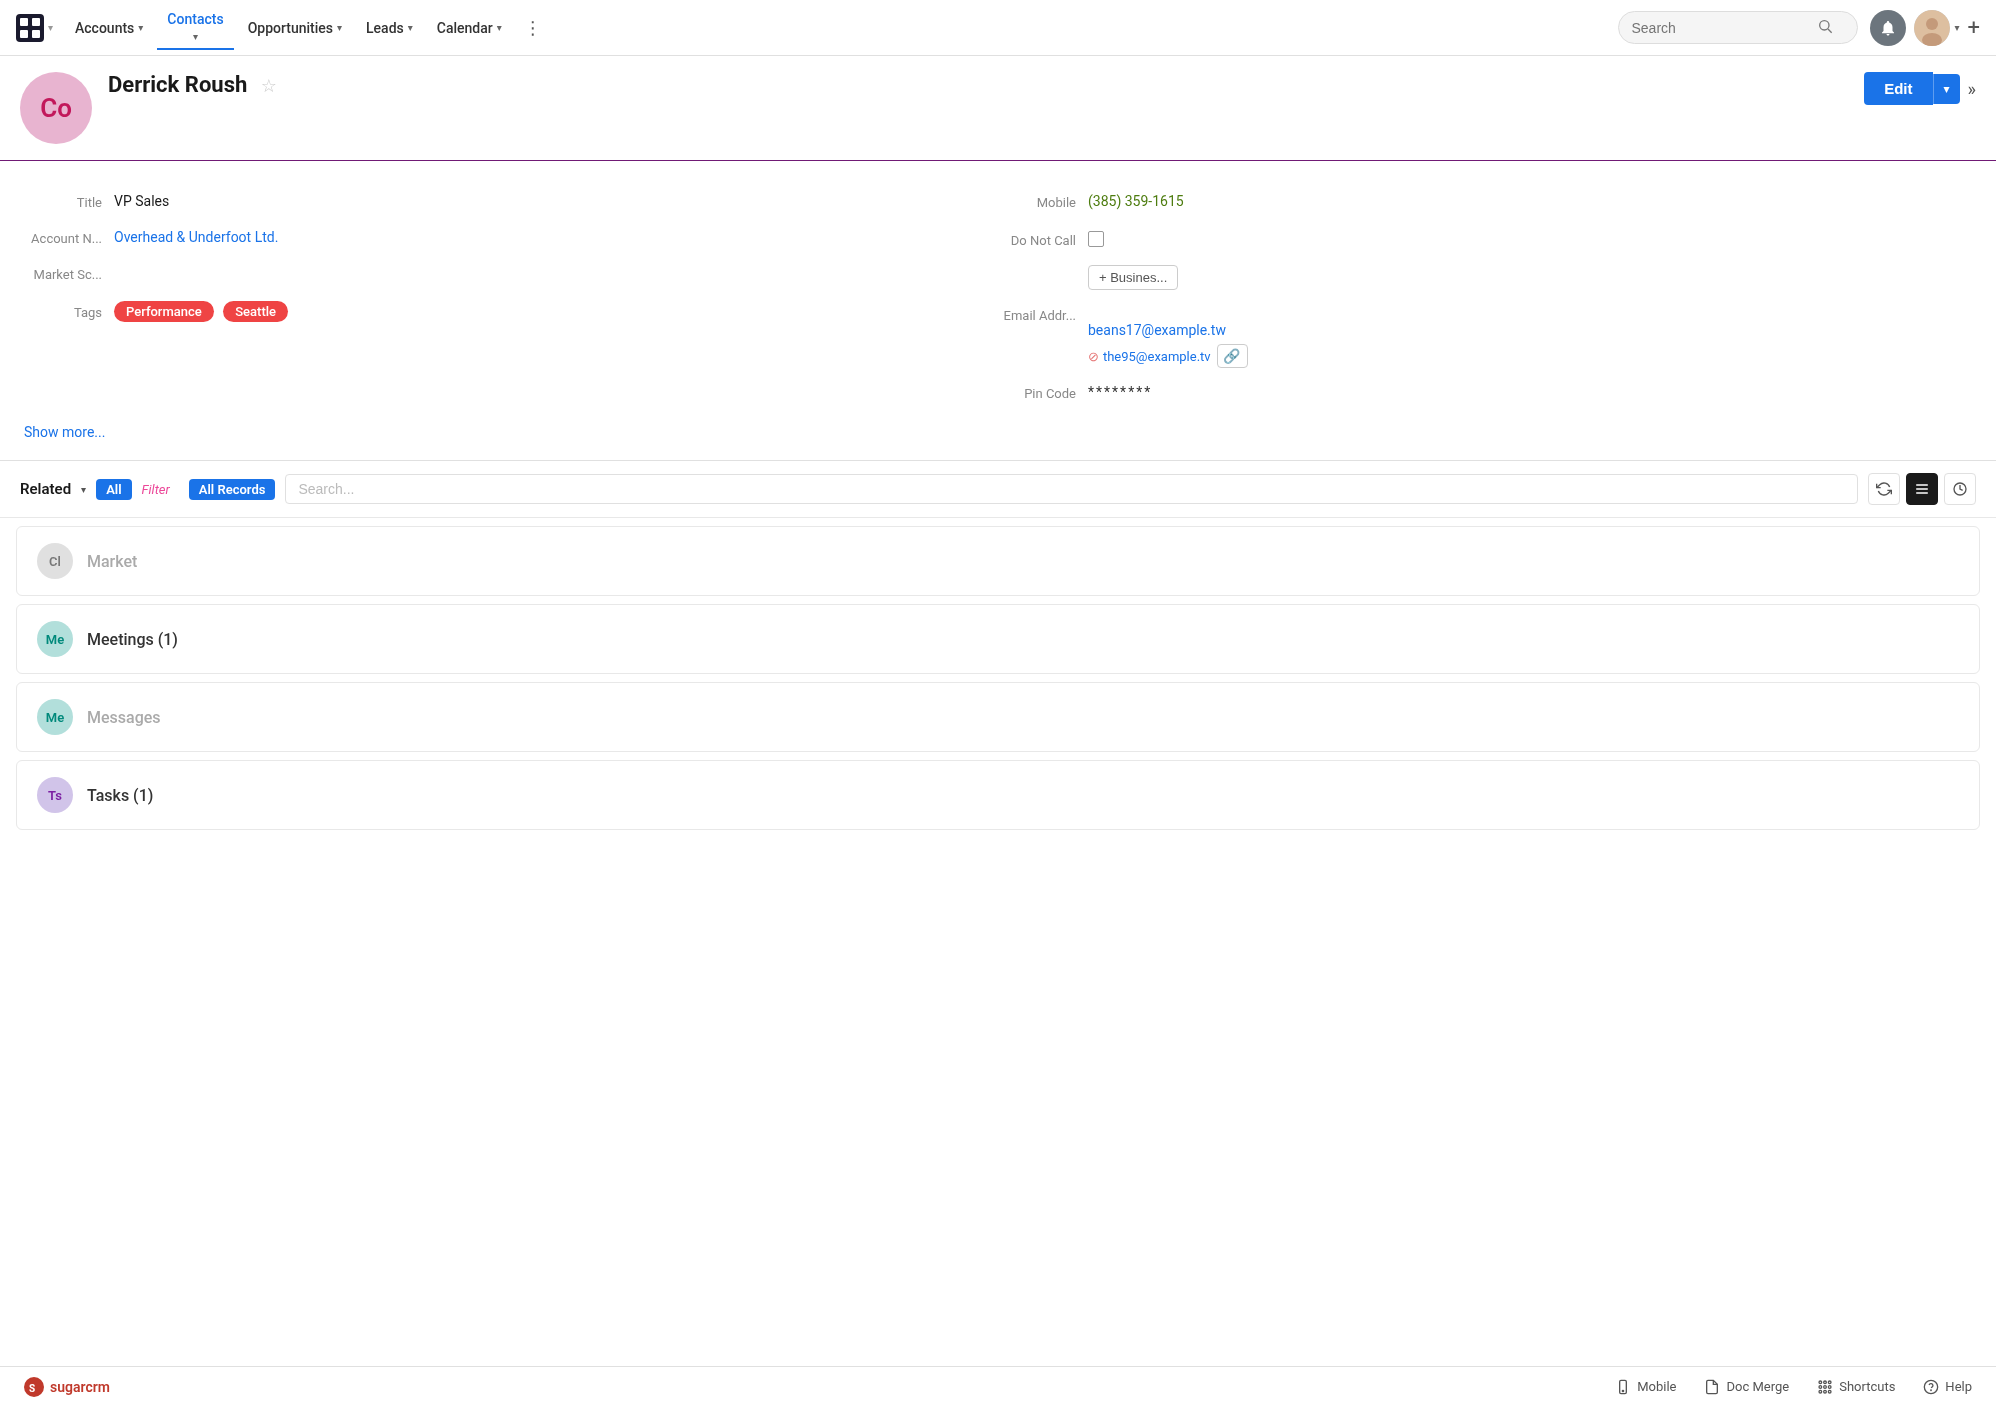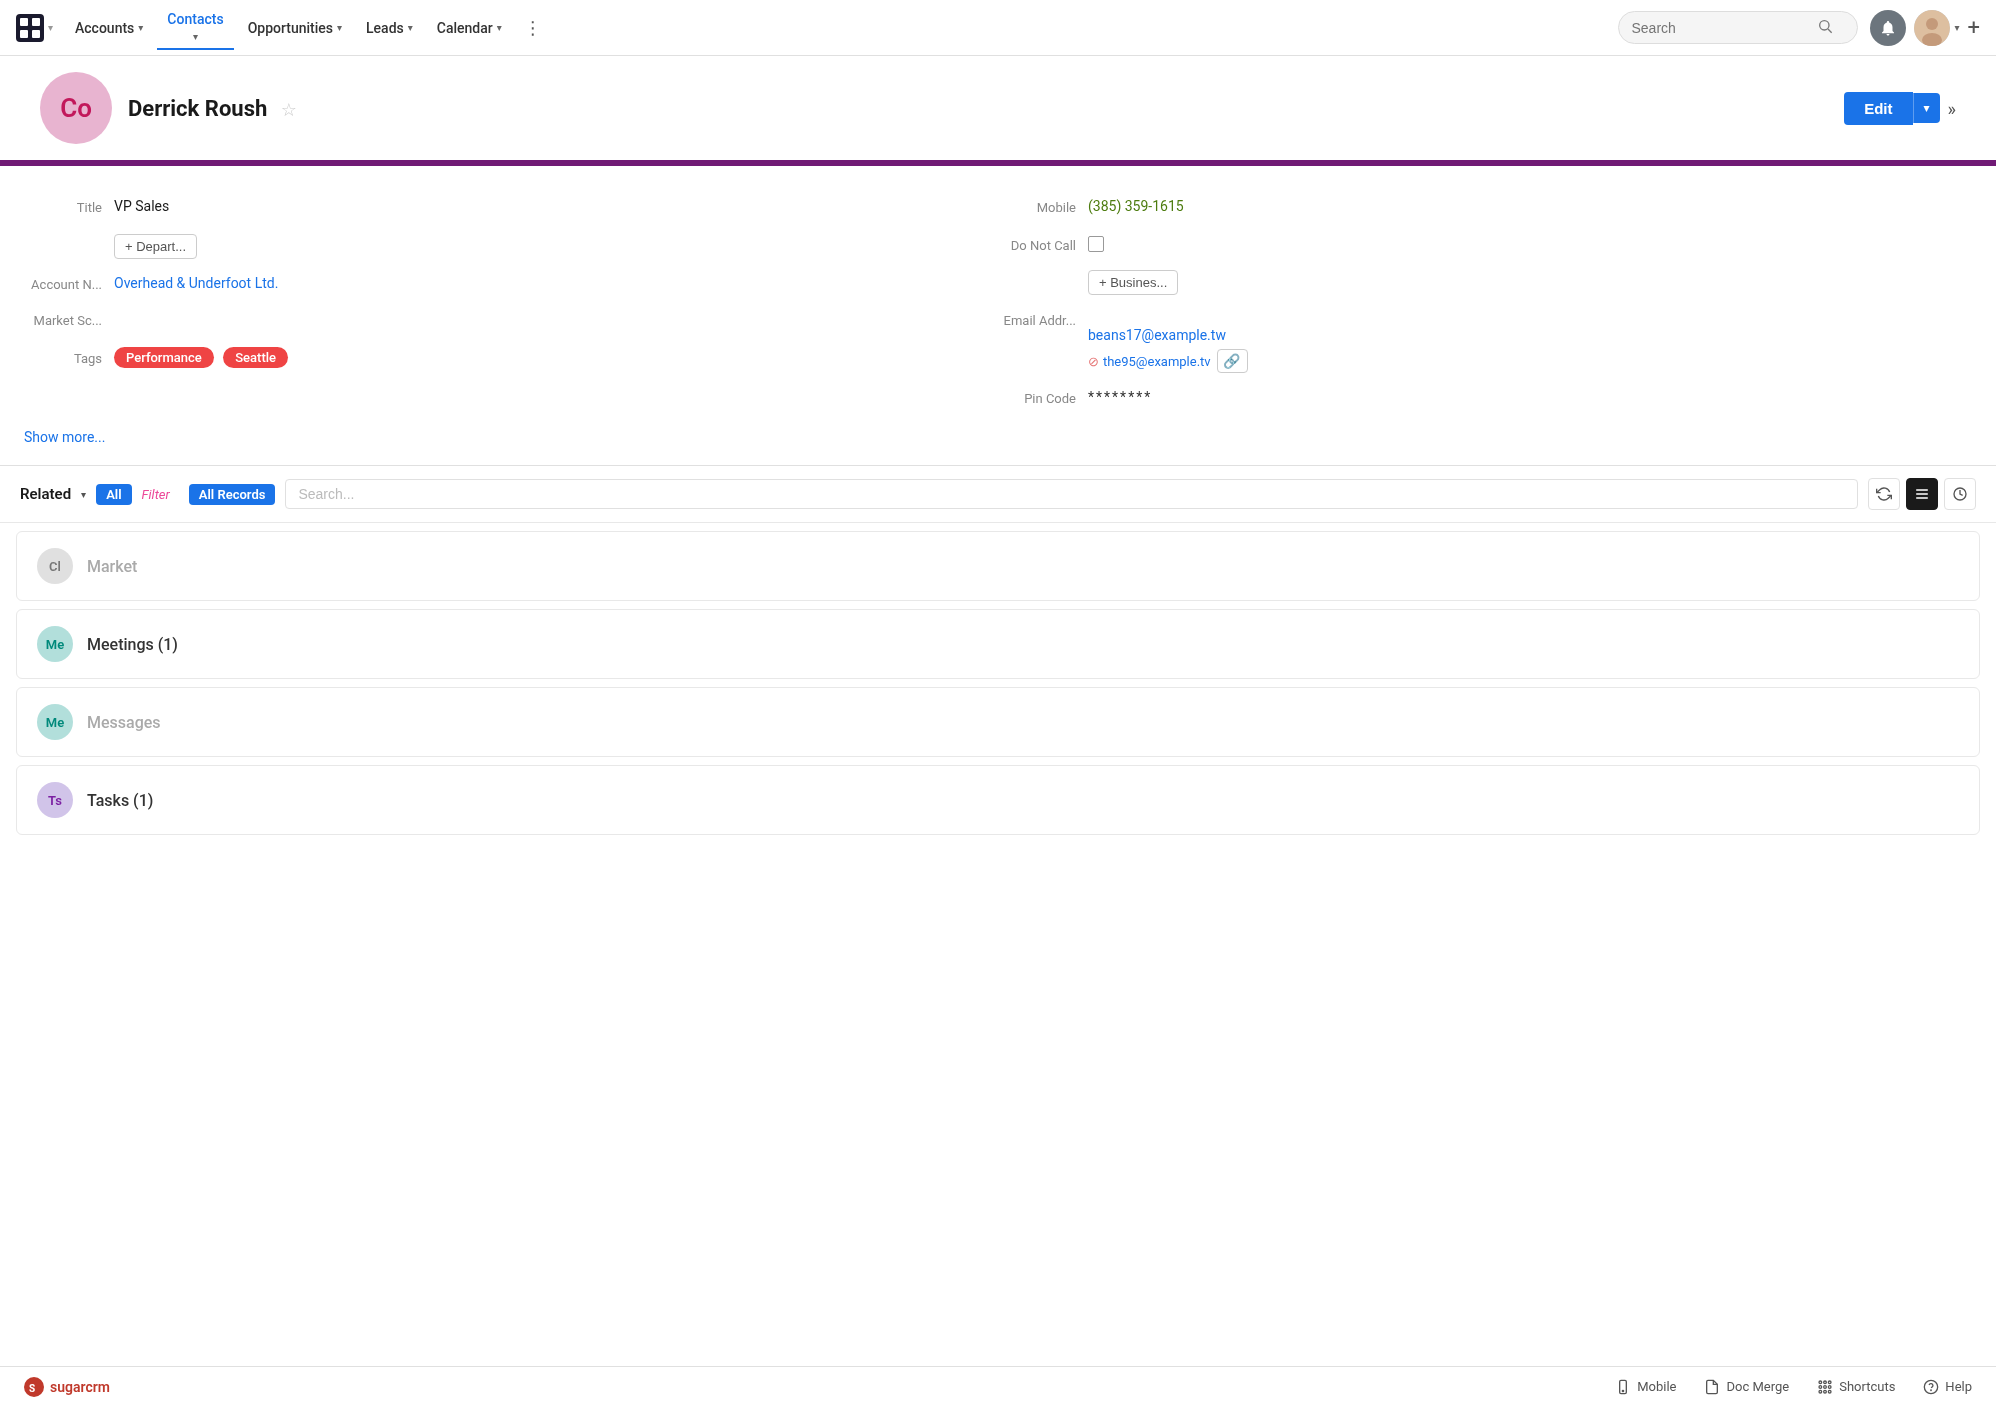--- a/index.html
+++ b/index.html
@@ -41,22 +41,22 @@
       background: #ccc; display: flex; align-items: center; justify-content: center;
     }
     .nav-avatar-arrow { font-size: 10px; color: #666; cursor: pointer; }
     .nav-add { font-size: 22px; color: #555; cursor: pointer; margin-left: 4px; }
 
     
     .main { background: #fff; min-height: calc(100vh - 56px - 40px); }
 
     
     .record-header {
-      display: flex; align-items: center; padding: 16px 40px;
-      border-bottom: 6px solid #701a75; background: #fff;
+      display: flex; align-items: flex-start; padding: 16px 20px;
+      border-bottom: 1px solid #701a75; background: #fff;
     }
     .record-avatar {
       width: 72px; height: 72px; border-radius: 50%;
       background: #e8b4d0; display: flex; align-items: center; justify-content: center;
       font-size: 26px; font-weight: 600; color: #c2185b; margin-right: 16px; flex-shrink: 0;
     }
     .record-name { font-size: 22px; font-weight: 700; color: #1a1a1a; }
     .record-star { margin-left: 10px; color: #ccc; cursor: pointer; font-size: 18px; }
     .record-actions { margin-left: auto; display: flex; align-items: center; gap: 0; }
     .edit-btn {
@@ -242,24 +242,20 @@
     </div>
   </div>
 
   <div class="record-fields">
     <div class="fields-grid">
 
       <div>
         <div class="field-row">
           <span class="field-label">Title</span>
           <span class="field-value">VP Sales</span>
-        </div>
-        <div class="field-row">
-          <span class="field-label"></span>
-          <button class="add-btn">+ Depart...</button>
         </div>
         <div class="field-row">
           <span class="field-label">Account N...</span>
           <span class="field-value link">Overhead &amp; Underfoot Ltd.</span>
         </div>
         <div class="field-row">
           <span class="field-label">Market Sc...</span>
           <span class="field-value"></span>
         </div>
         <div class="field-row" style="align-items:center;">

